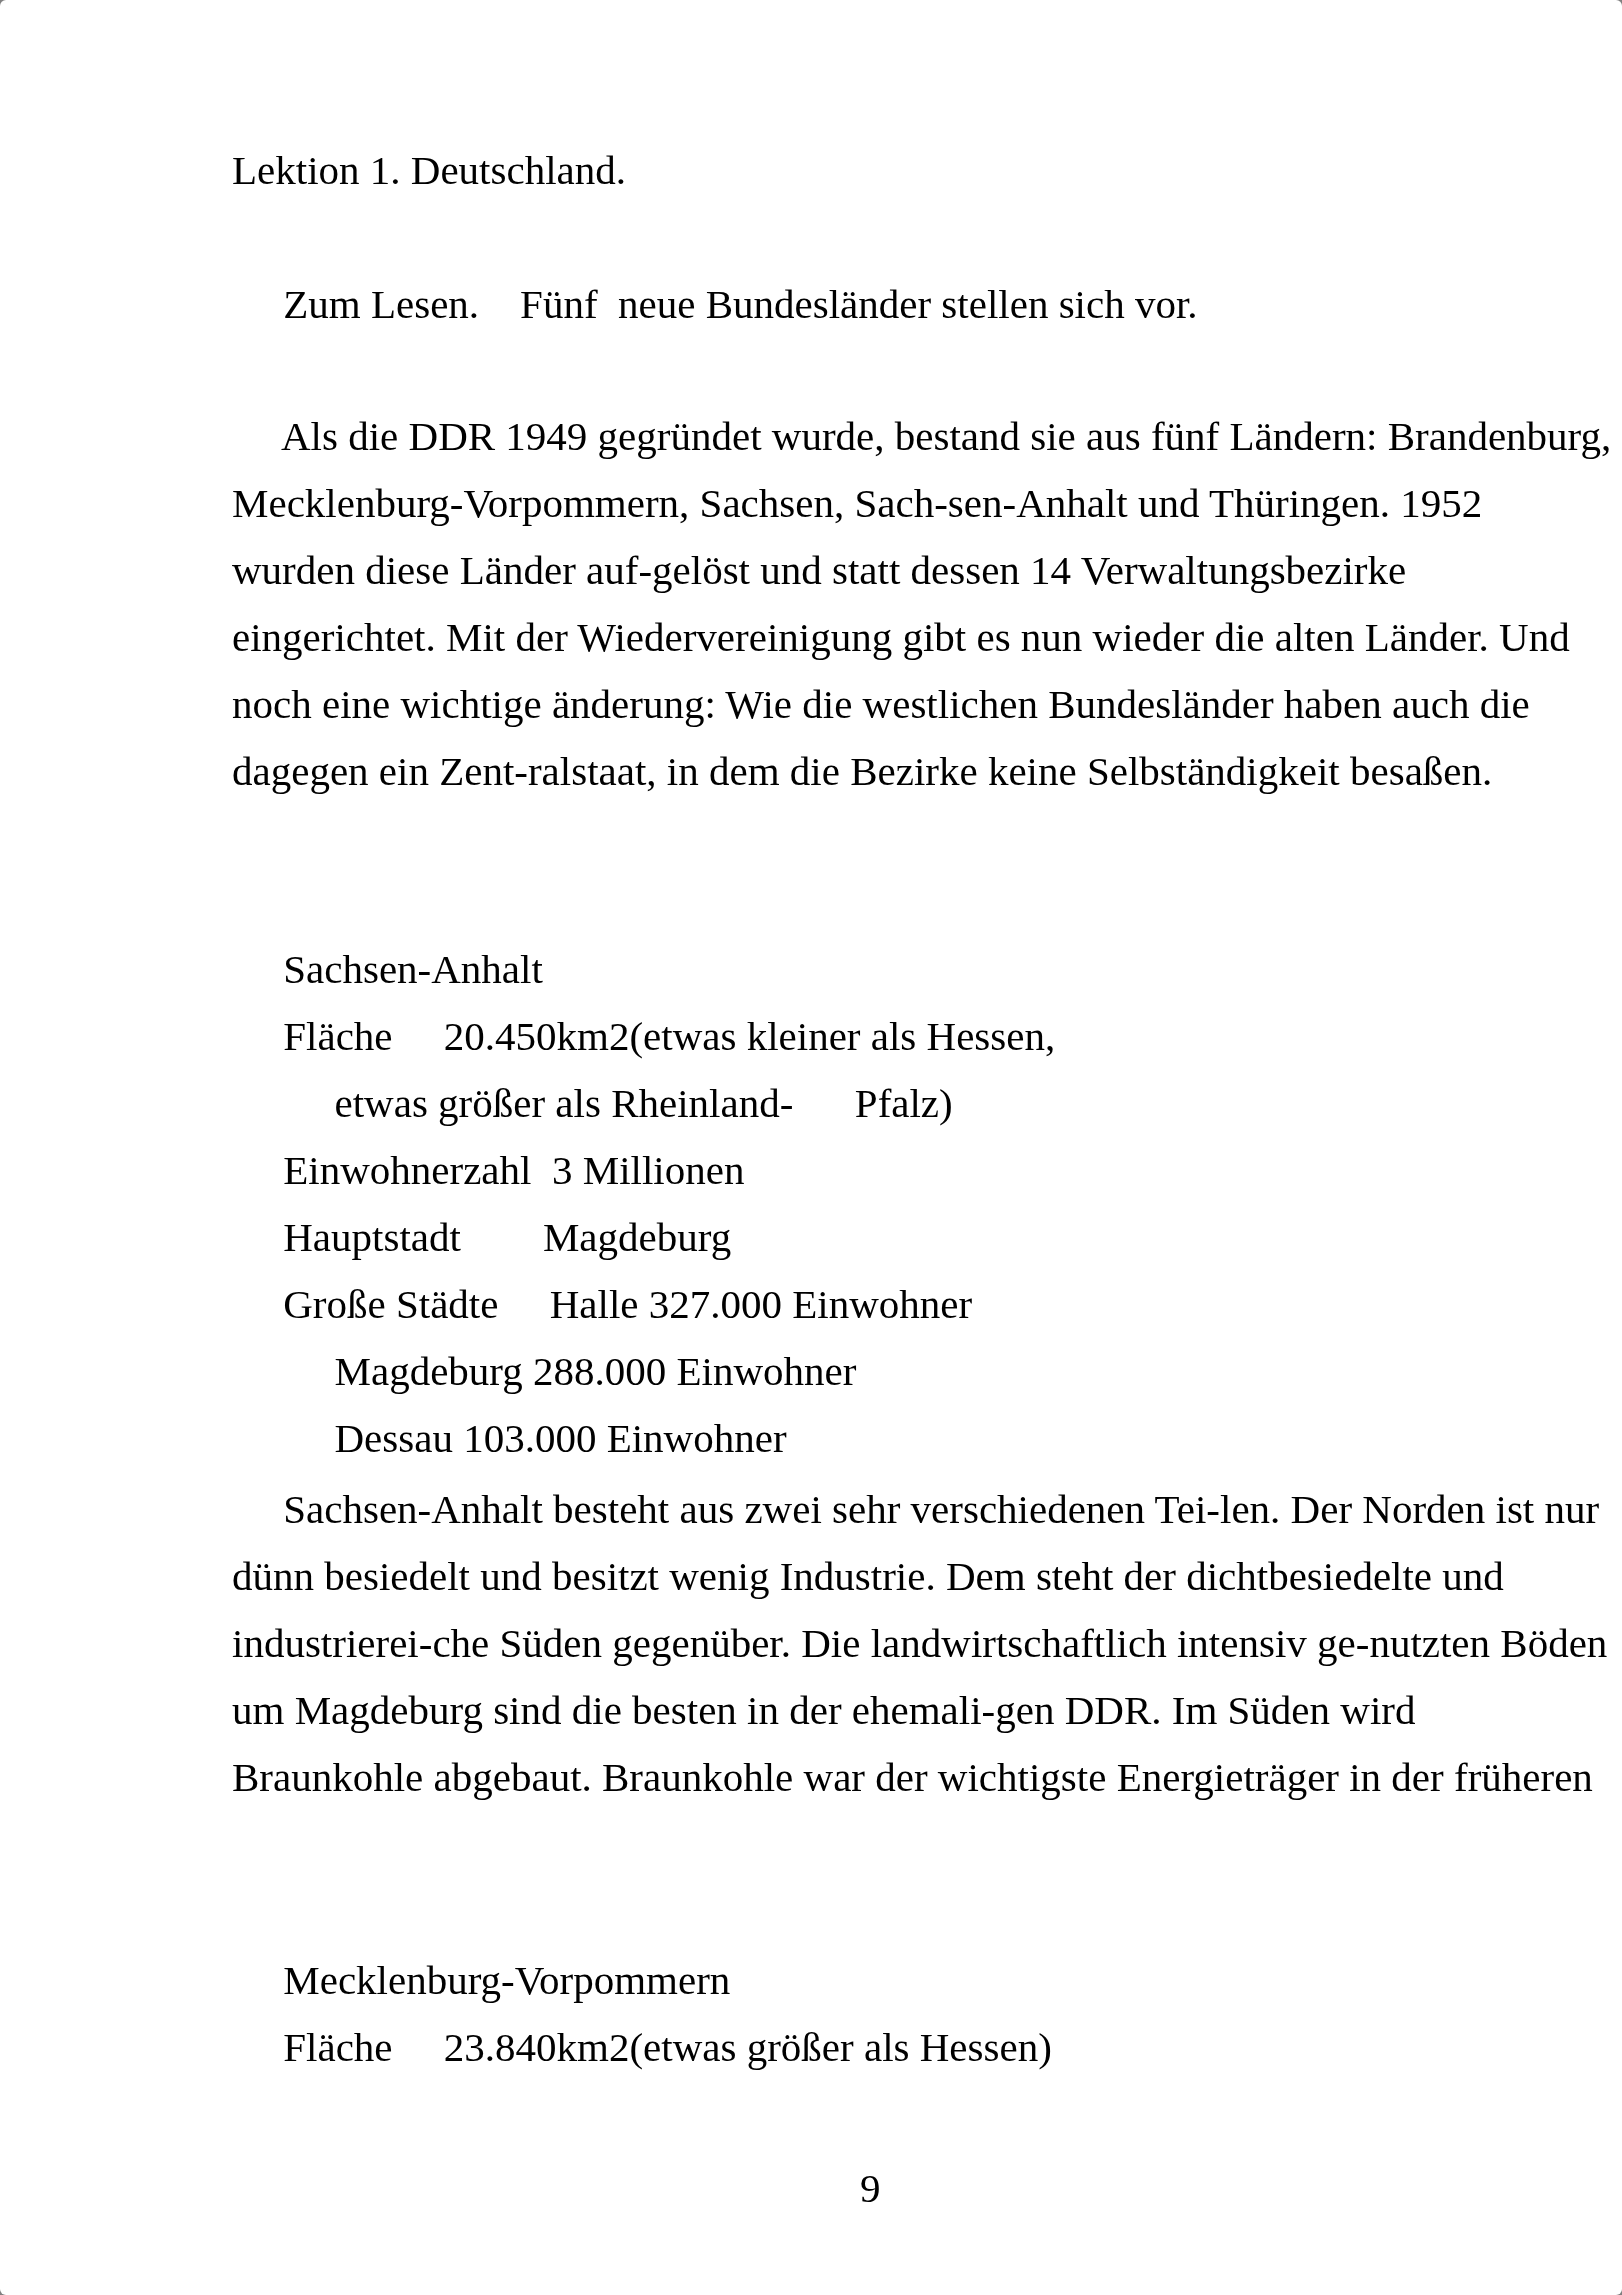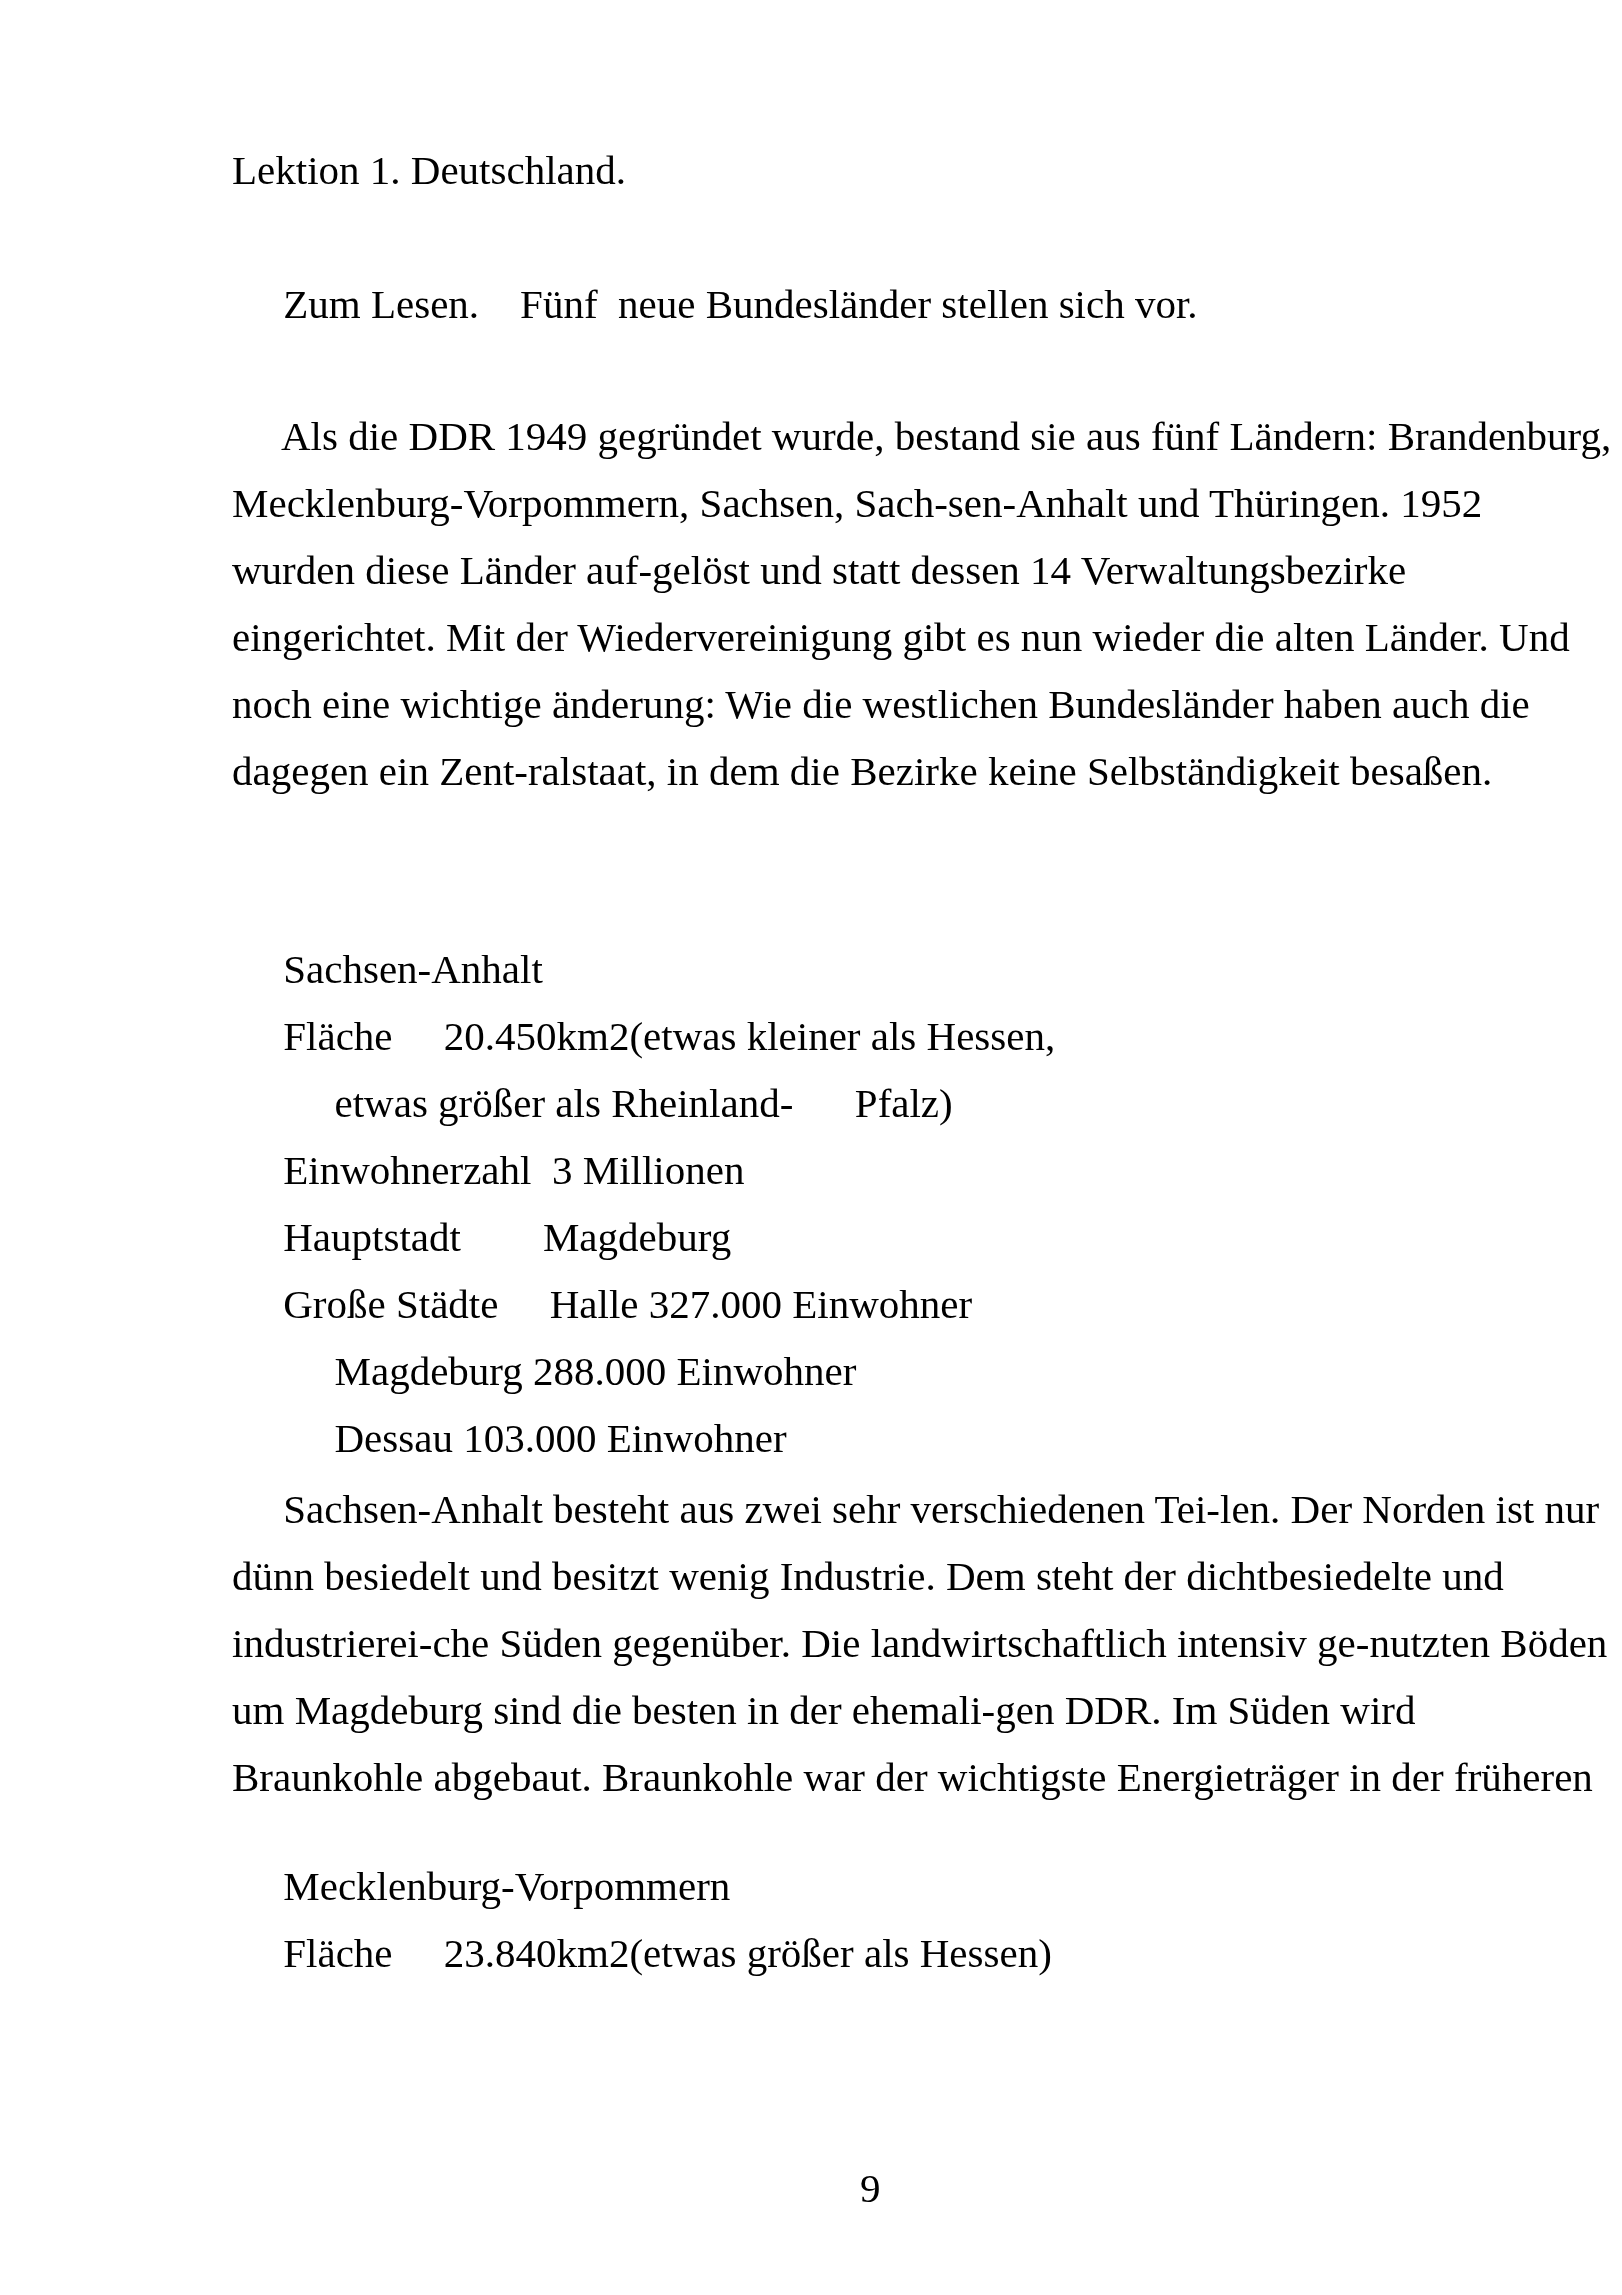--- a/index.html
+++ b/index.html
@@ -11,20 +11,21 @@
     position: relative;
     width: 1622px;
     height: 2295px;
     margin: 0 auto;
     background: #ffffff;
     color: #000000;
     font-family: "Liberation Serif", "DejaVu Serif", serif;
     font-size: 41px;
     line-height: 67px;
     overflow: hidden;
+    border-radius: 6px;
   }
   .block {
     position: absolute;
     left: 232px;
   }
   .line {
     white-space: pre;
   }
   .pagenum {
     position: absolute;
@@ -65,21 +66,21 @@
     </div>
 
   <div class="block" style="top:1476px;">
       <div class="line">     Sachsen-Anhalt besteht aus zwei sehr verschiedenen Tei-len. Der Norden ist nur</div>
       <div class="line">dünn besiedelt und besitzt wenig Industrie. Dem steht der dichtbesiedelte und</div>
       <div class="line">industrierei-che Süden gegenüber. Die landwirtschaftlich intensiv ge-nutzten Böden</div>
       <div class="line">um Magdeburg sind die besten in der ehemali-gen DDR. Im Süden wird</div>
       <div class="line">Braunkohle abgebaut. Braunkohle war der wichtigste Energieträger in der früheren</div>
     </div>
 
-  <div class="block" style="top:1853px;">
+  <div class="block" style="top:1947px;">
       <div class="line">     Mecklenburg-Vorpommern</div>
       <div class="line">     Fläche     23.840km2(etwas größer als Hessen)</div>
     </div>
 
   <div class="pagenum" style="top:2155px; left:860px;">9</div>
 
 </div>
 
 
 </body></html>

